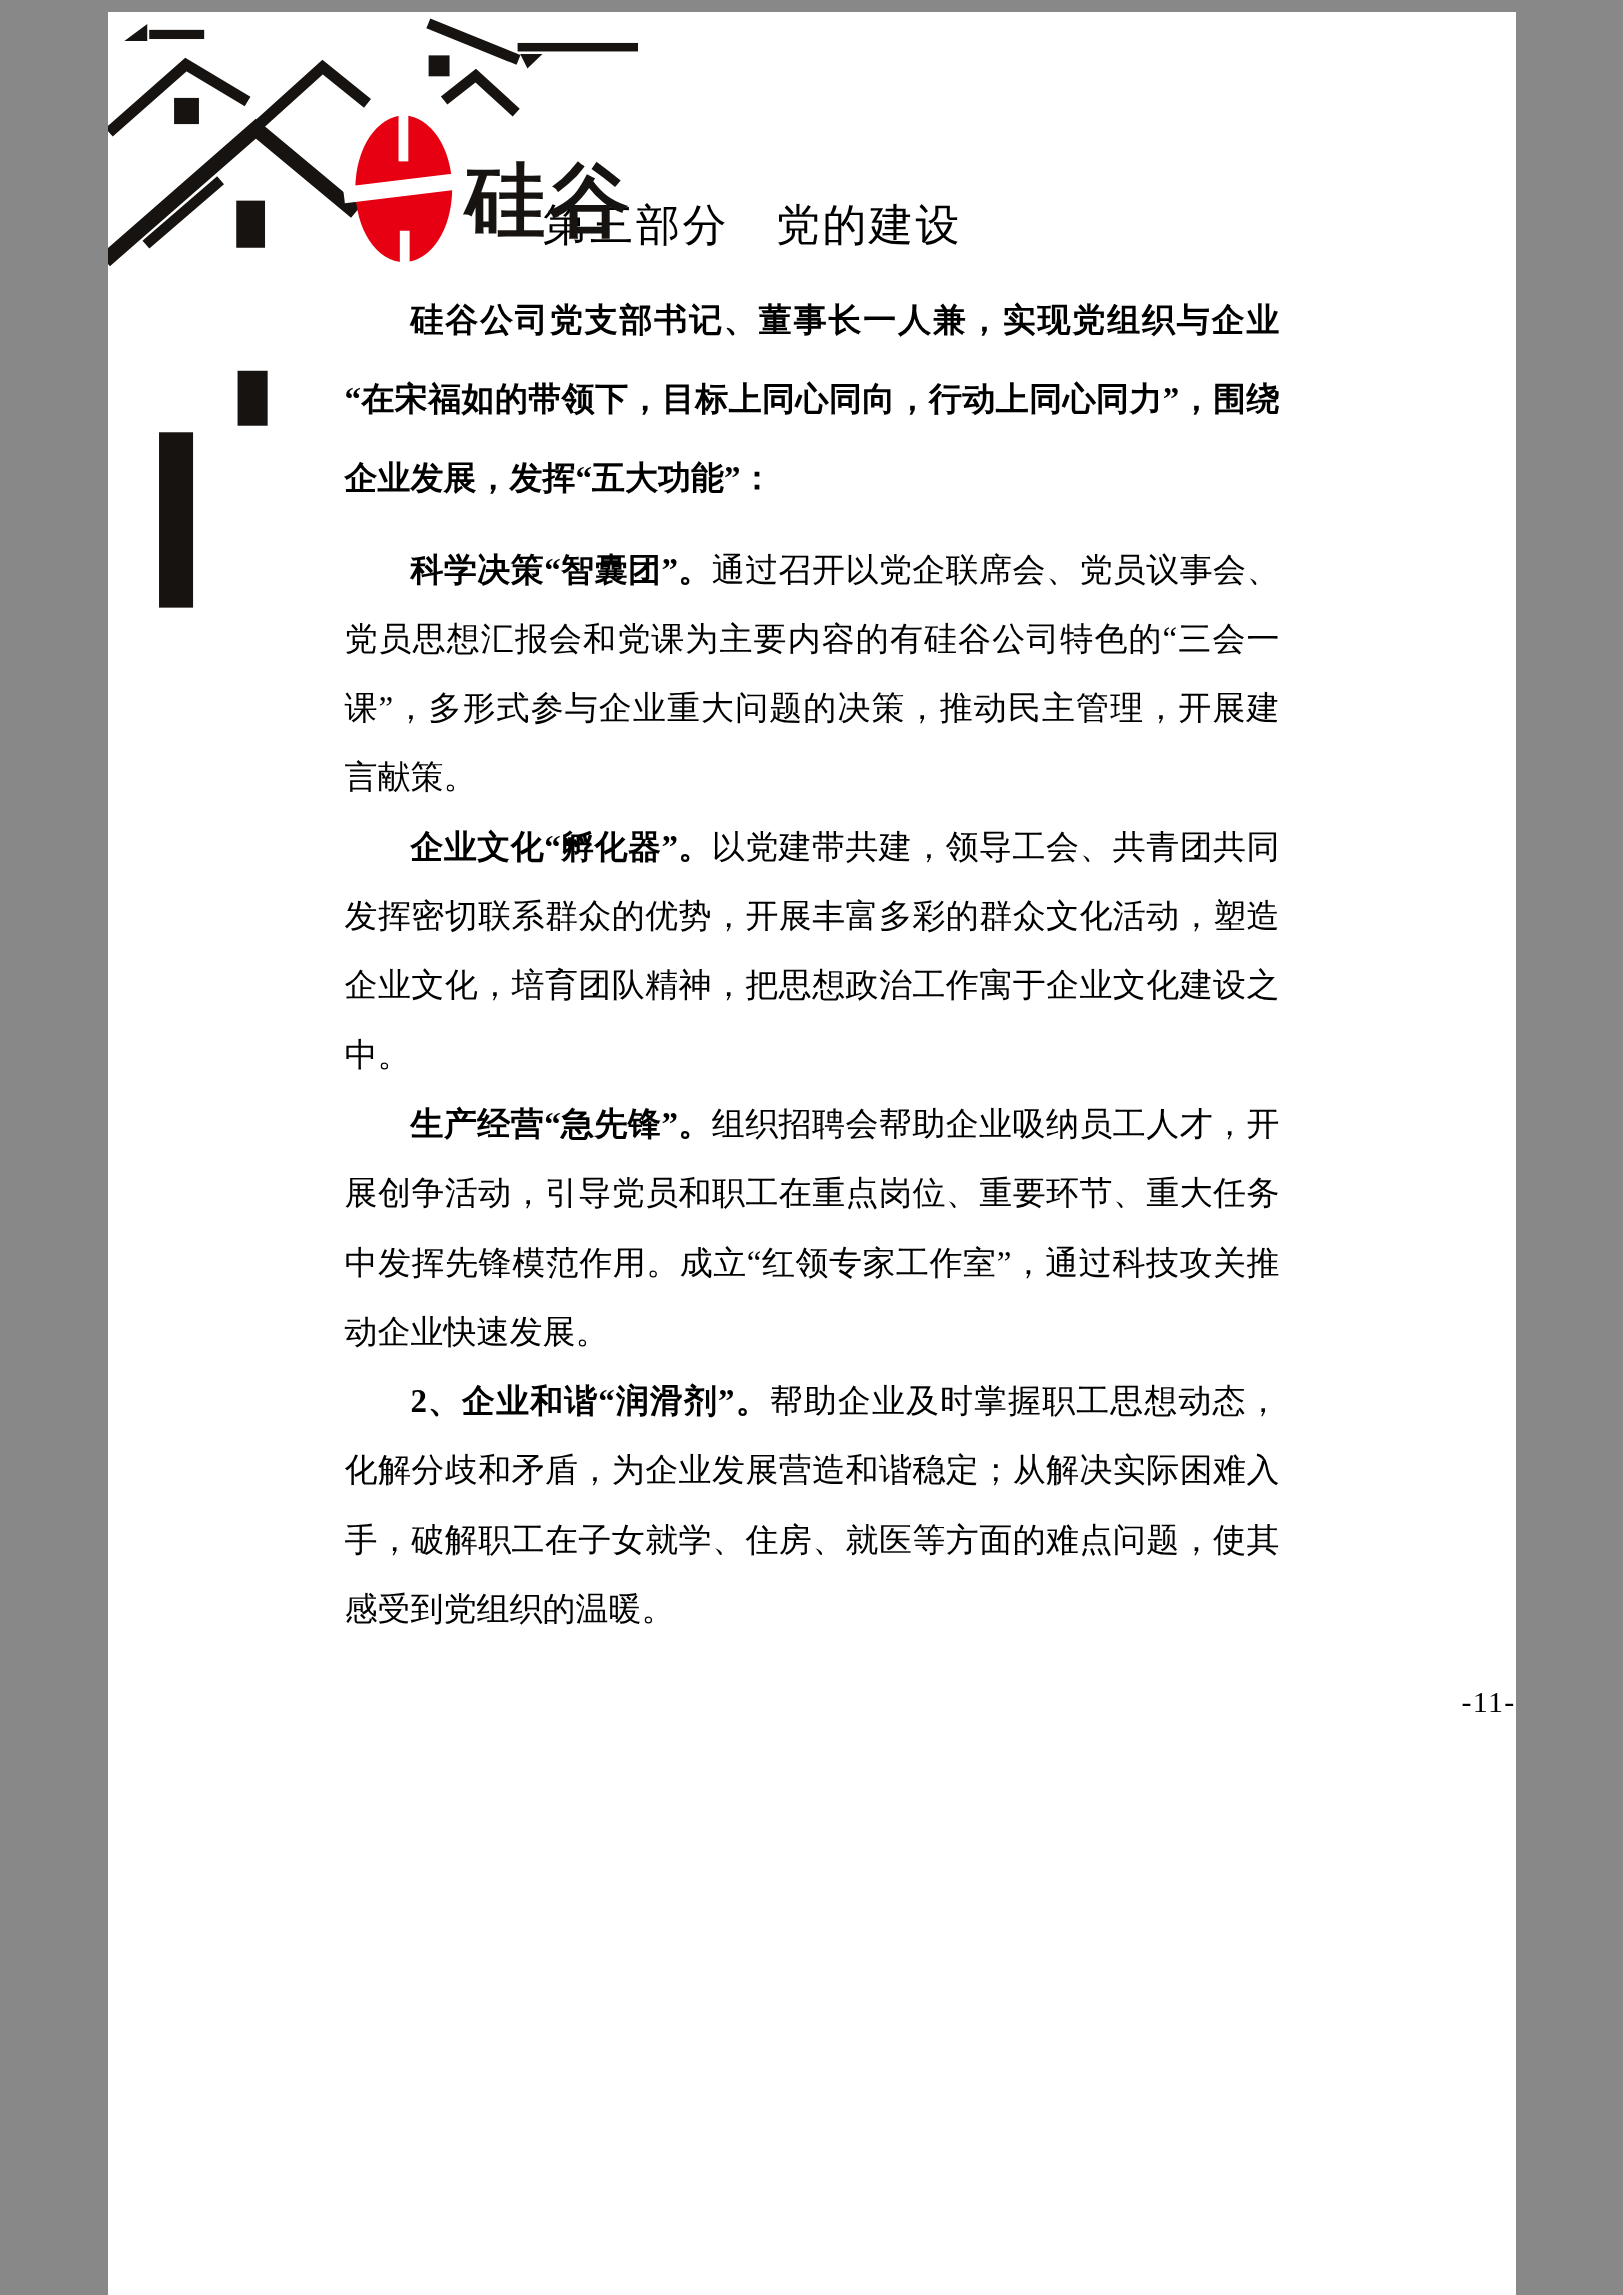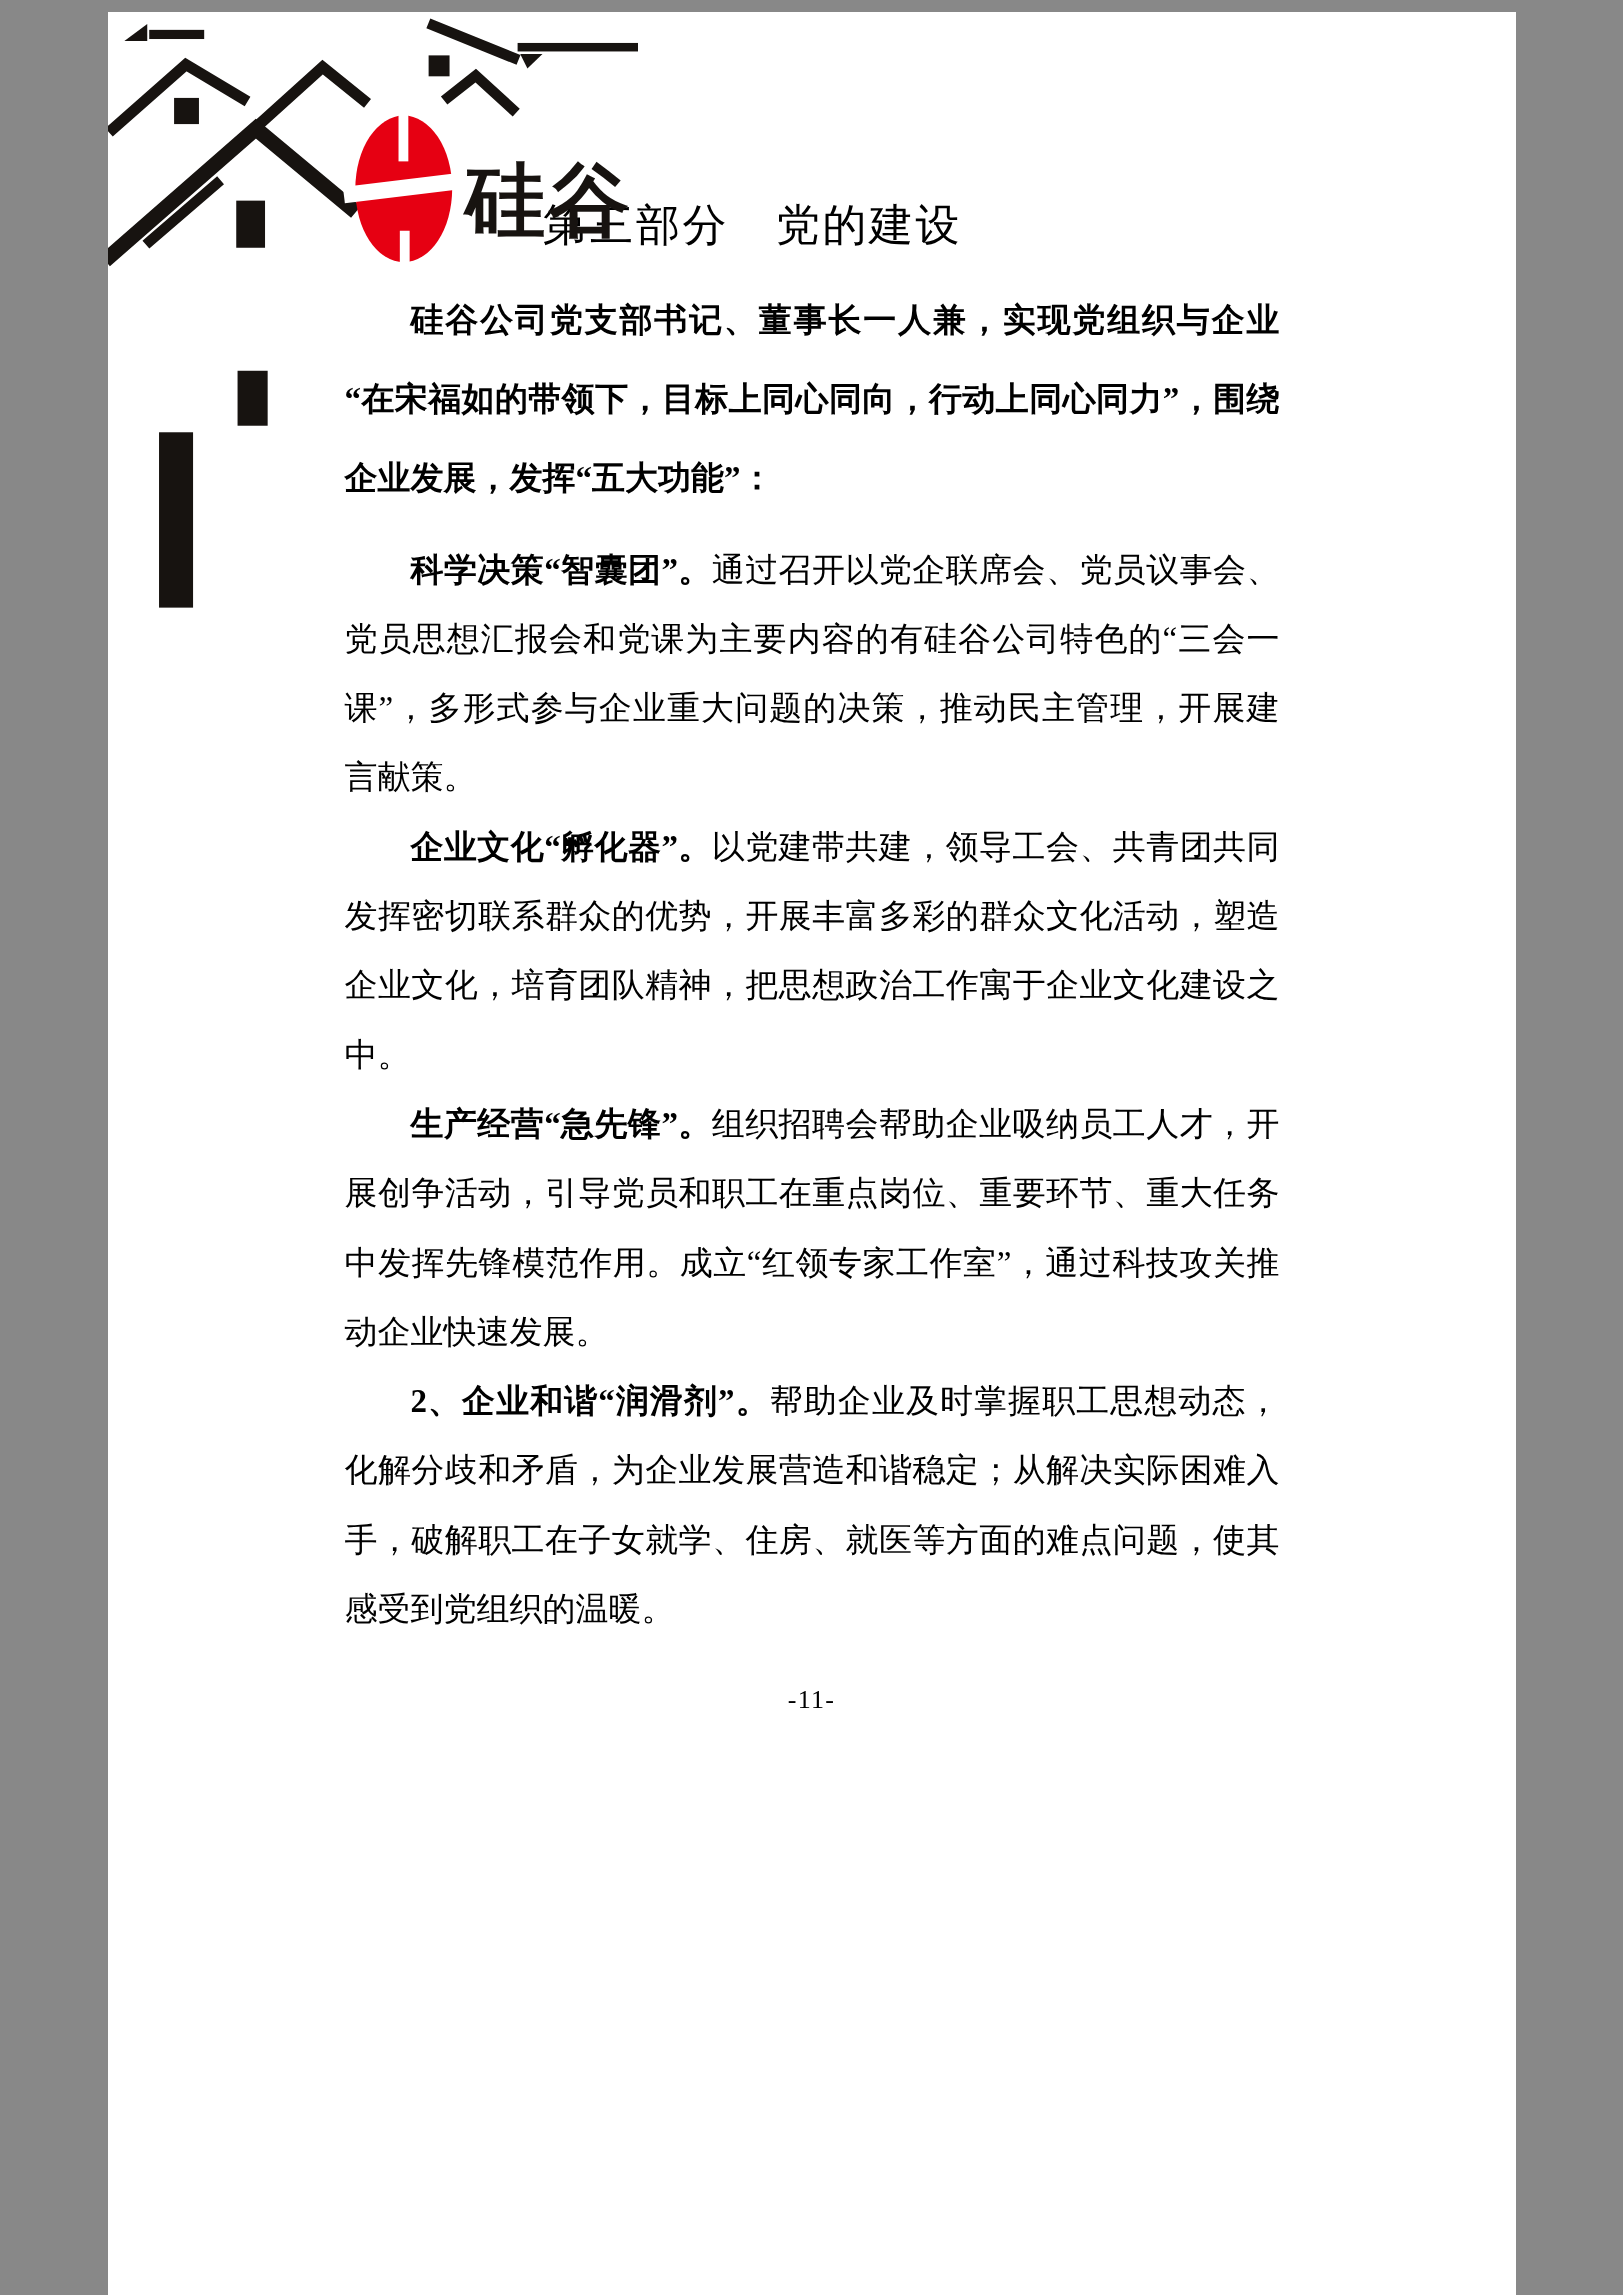--- a/index.html
+++ b/index.html
@@ -61,22 +61,22 @@
     line-height: 2.1;
   }
   .content p.wide { line-height: 2.4; }
   .content p.p-first { margin-top: 93px; }
   .content p.p-bold  { margin-top: 34px; font-weight: bold; }
   .content p.p-gap   { margin-top: 17px; }
   .lead { font-weight: bold; }
   
   .pageno {
     margin-top: 41px;
-    text-align: center;
-    font-size: 26px;
+    text-align: right;
+    font-size: 30px;
     letter-spacing: 1.3px;
   }
 </style>
 </head>
 <body>
 
 <div class="page">
 
   <div class="logo">
     <svg width="530" height="622" viewBox="0 0 810 950">

